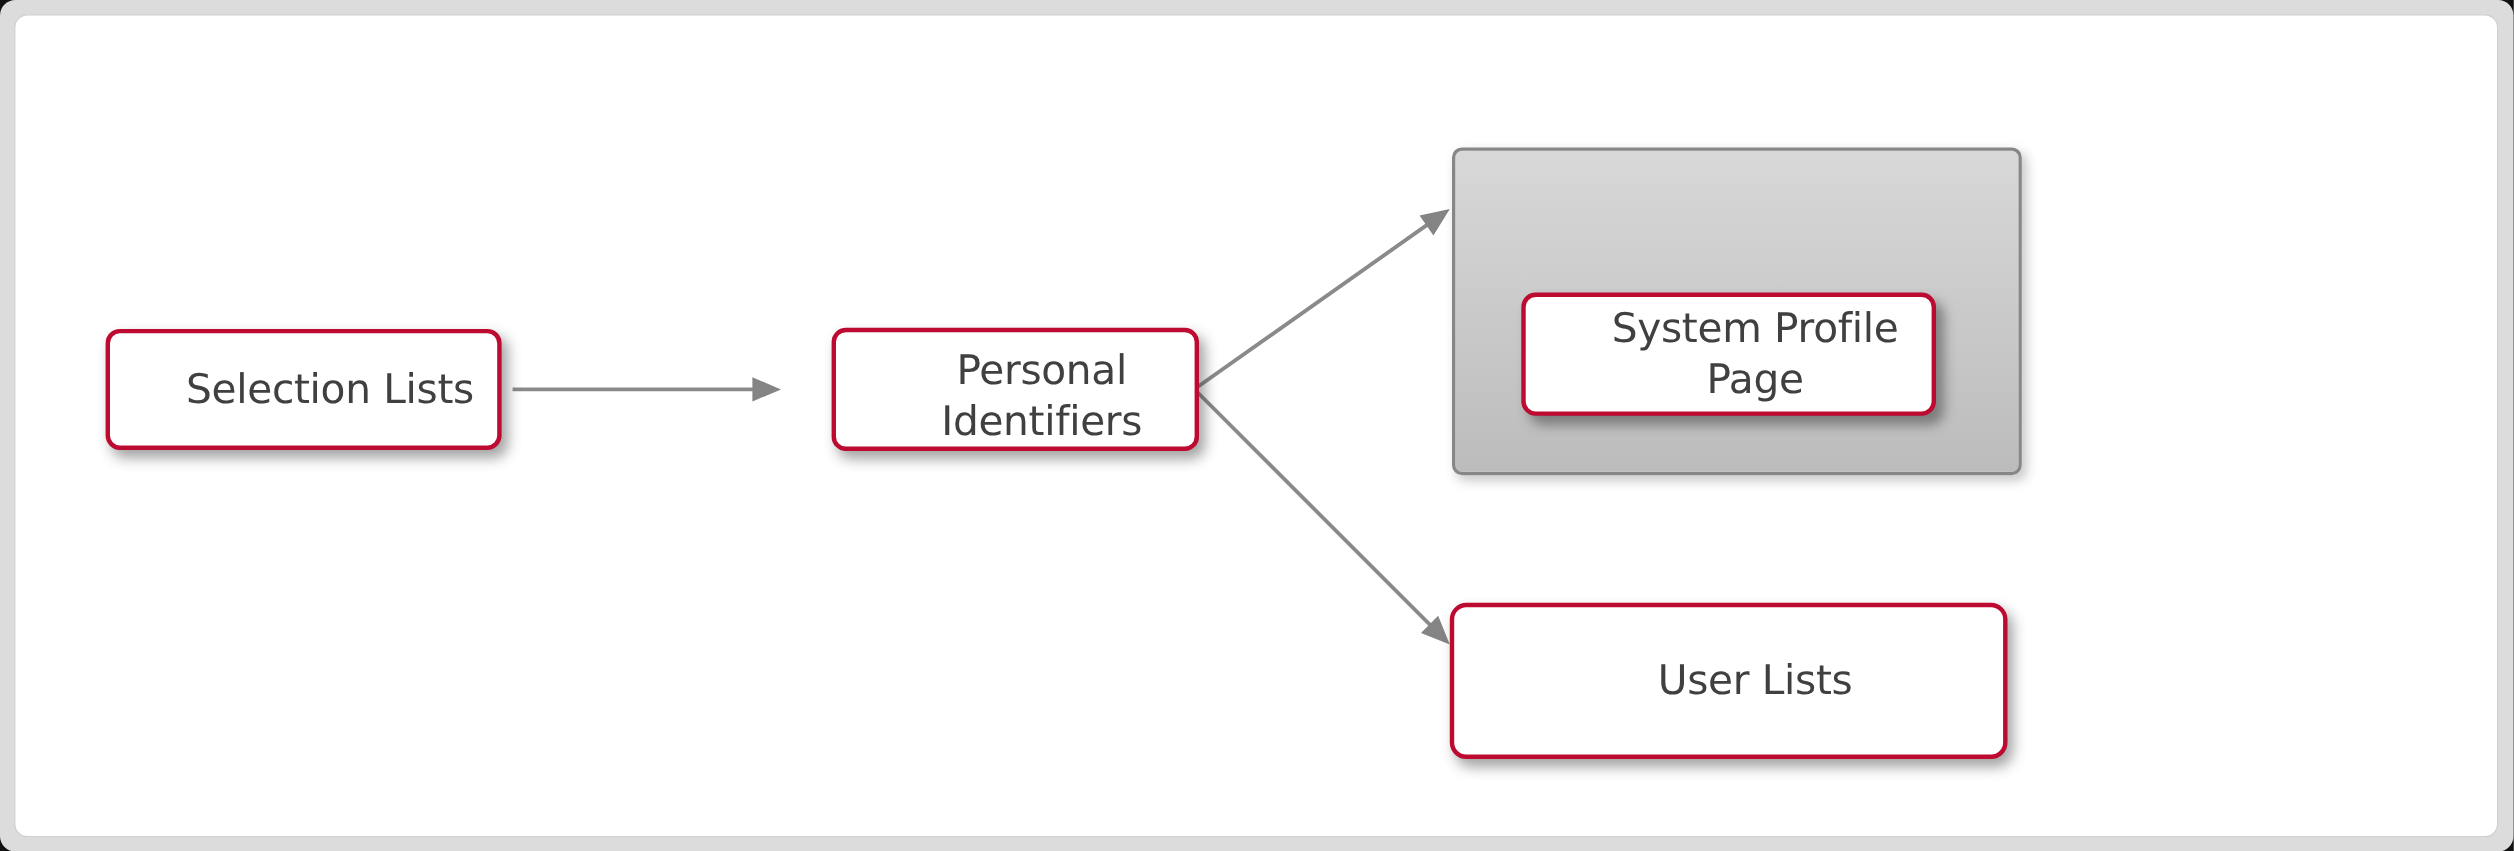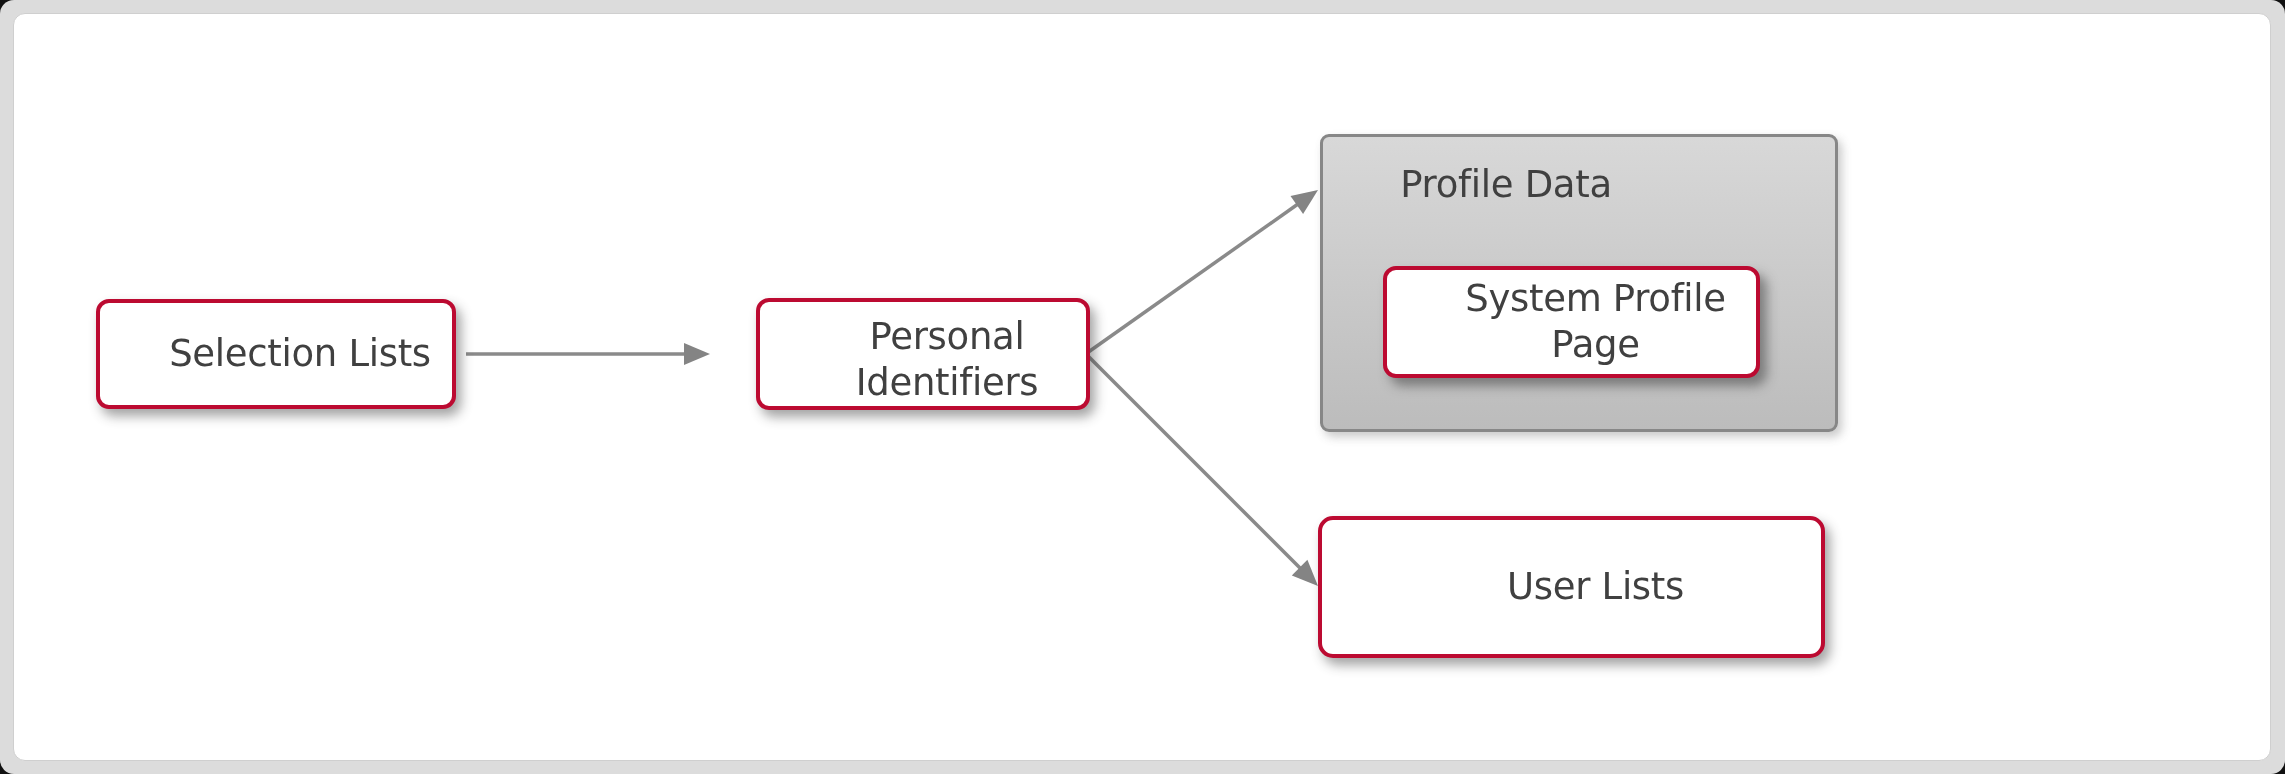--- a/index.html
+++ b/index.html
@@ -46,21 +46,21 @@
     text-align: center;
     color: #404040;
     font-size: 37px;
     line-height: 46px;
     letter-spacing: -0.3px;
     cursor: default;
     padding-left: 48px;
   }
   .node-selection-lists   { left: 96px;   top: 299px; width: 360px; height: 110px; }
   .node-personal-identifiers { left: 756px; top: 298px; width: 334px; height: 112px; align-items: flex-end; }
-  .node-user-lists        { left: 1318px; top: 516px; width: 507px; height: 142px; border-radius: 15px; }
+  .node-user-lists        { left: 1318px; top: 548px; width: 507px; height: 142px; border-radius: 15px; }
   .group {
     position: absolute;
     left: 1320px; top: 134px;
     width: 518px; height: 298px;
     box-sizing: border-box;
     background: linear-gradient(to bottom, #d8d8d8 0%, #bcbcbc 100%);
     border: 3px solid #878787;
     border-radius: 9px;
     box-shadow: 4px 5px 10px rgba(80, 80, 80, 0.30);
   }
@@ -107,21 +107,20 @@
 
   <div class="node node-selection-lists">
     <span class="node-label">Selection Lists</span>
   </div>
 
   <div class="node node-personal-identifiers">
     <span class="node-label">Personal Identifiers</span>
   </div>
 
   <div class="group">
-    <div class="group-title">Profile Data</div>
     <div class="node node-system-profile-page">
       <span class="node-label">System Profile Page</span>
     </div>
   </div>
 
   <div class="node node-user-lists">
     <span class="node-label">User Lists</span>
   </div>
 </div>
 

